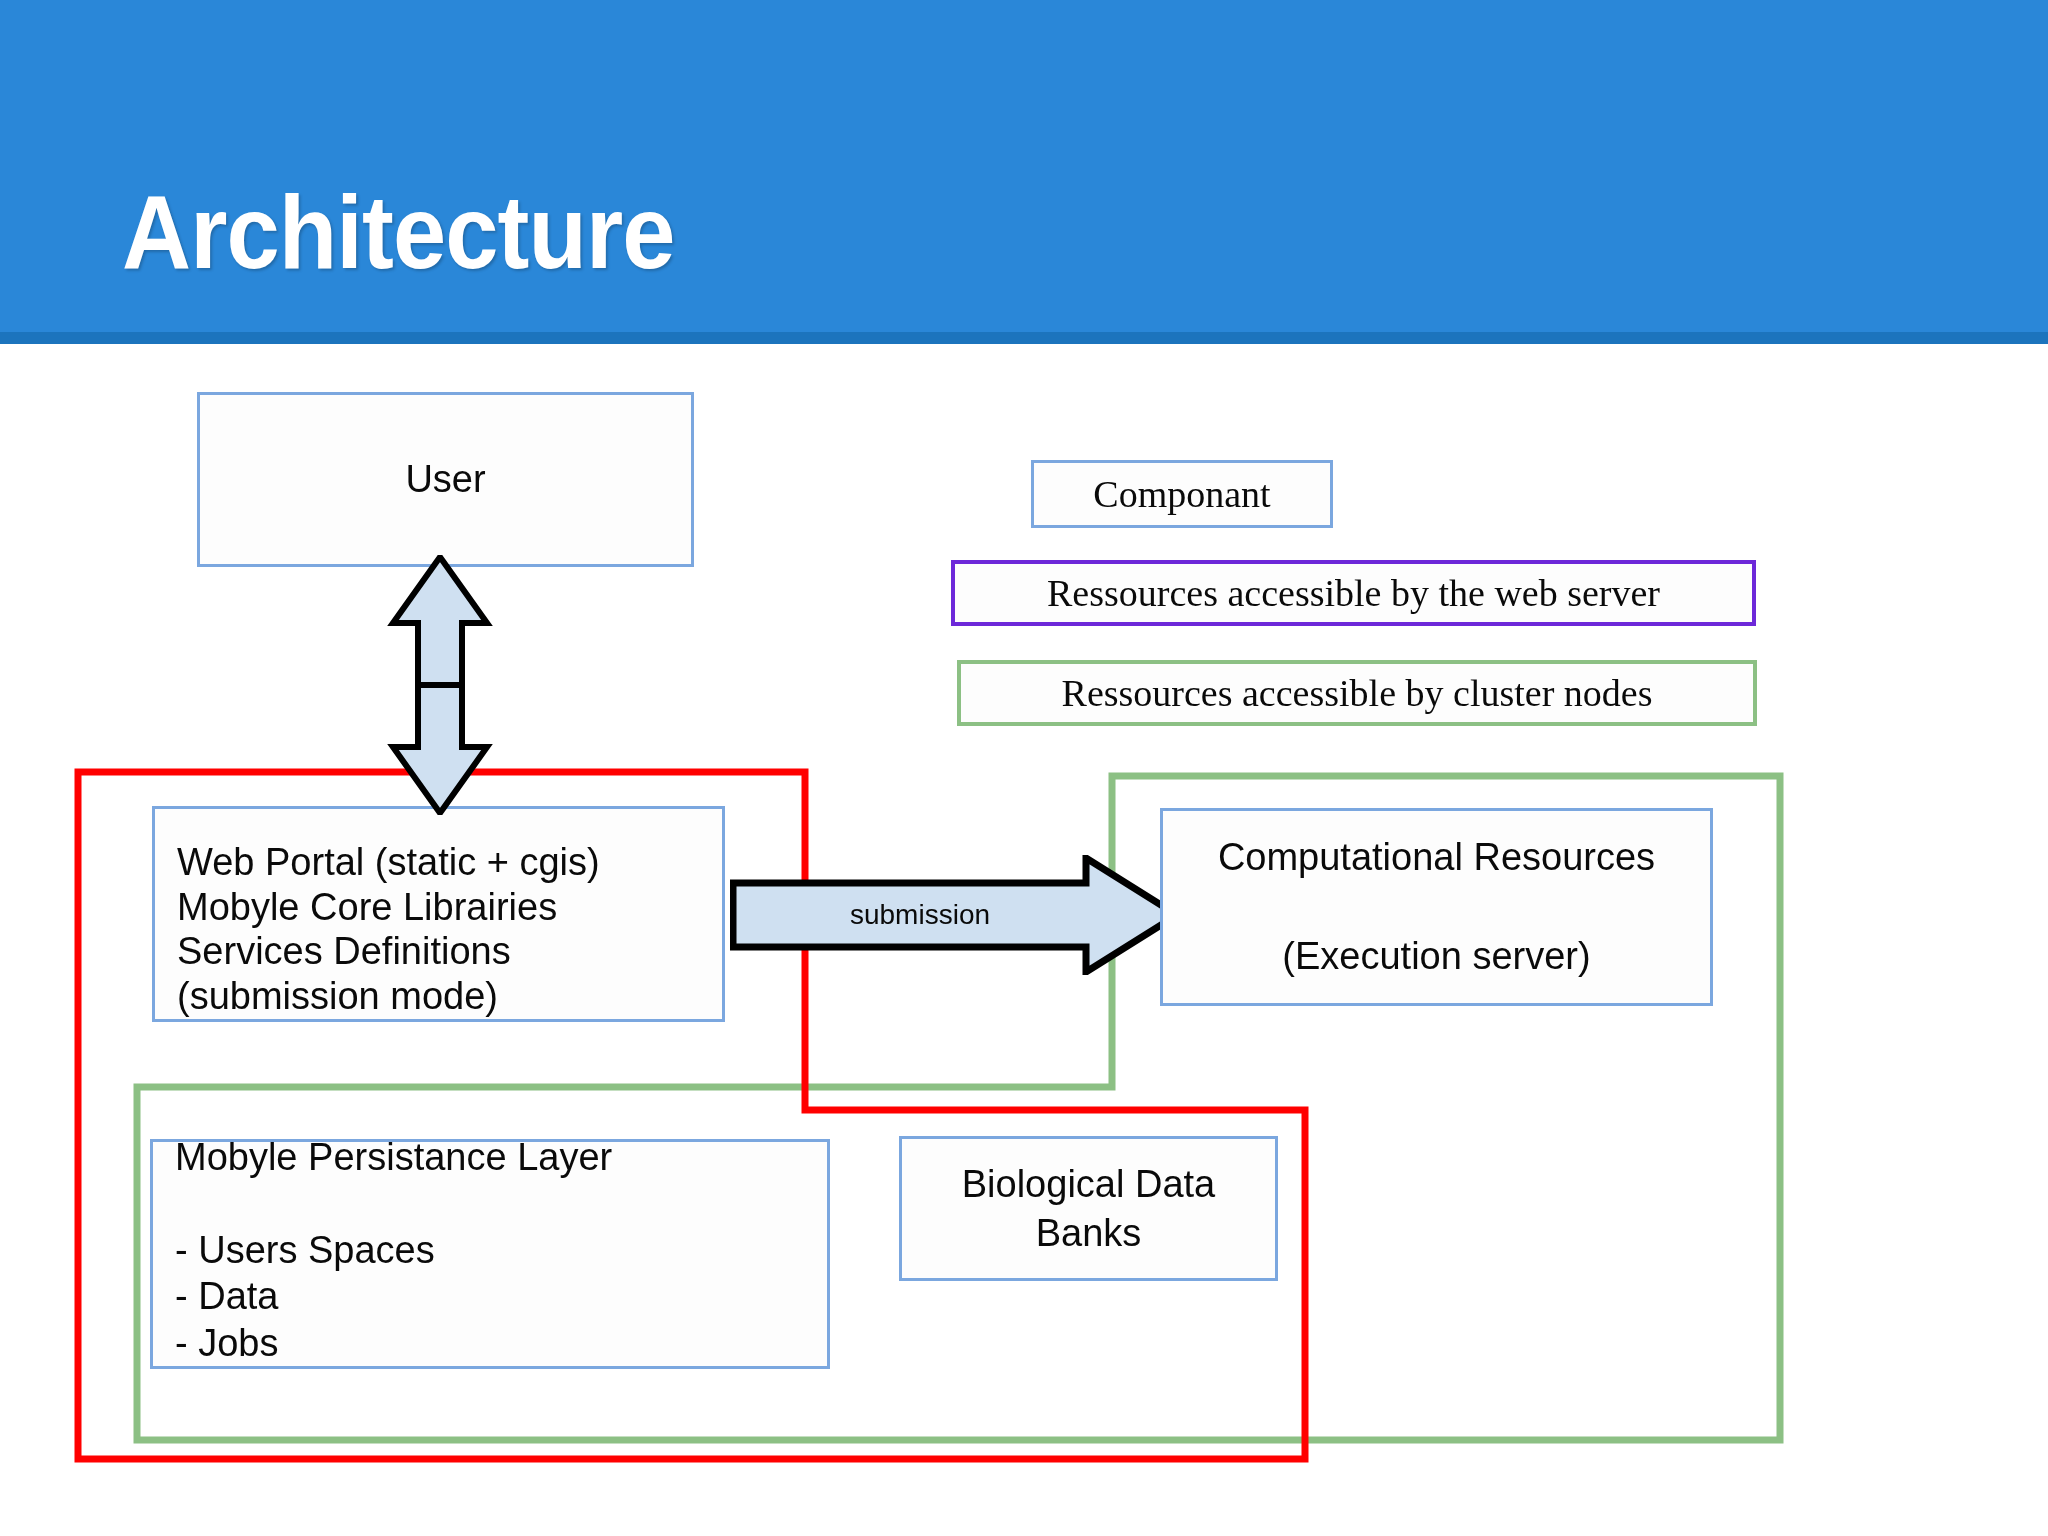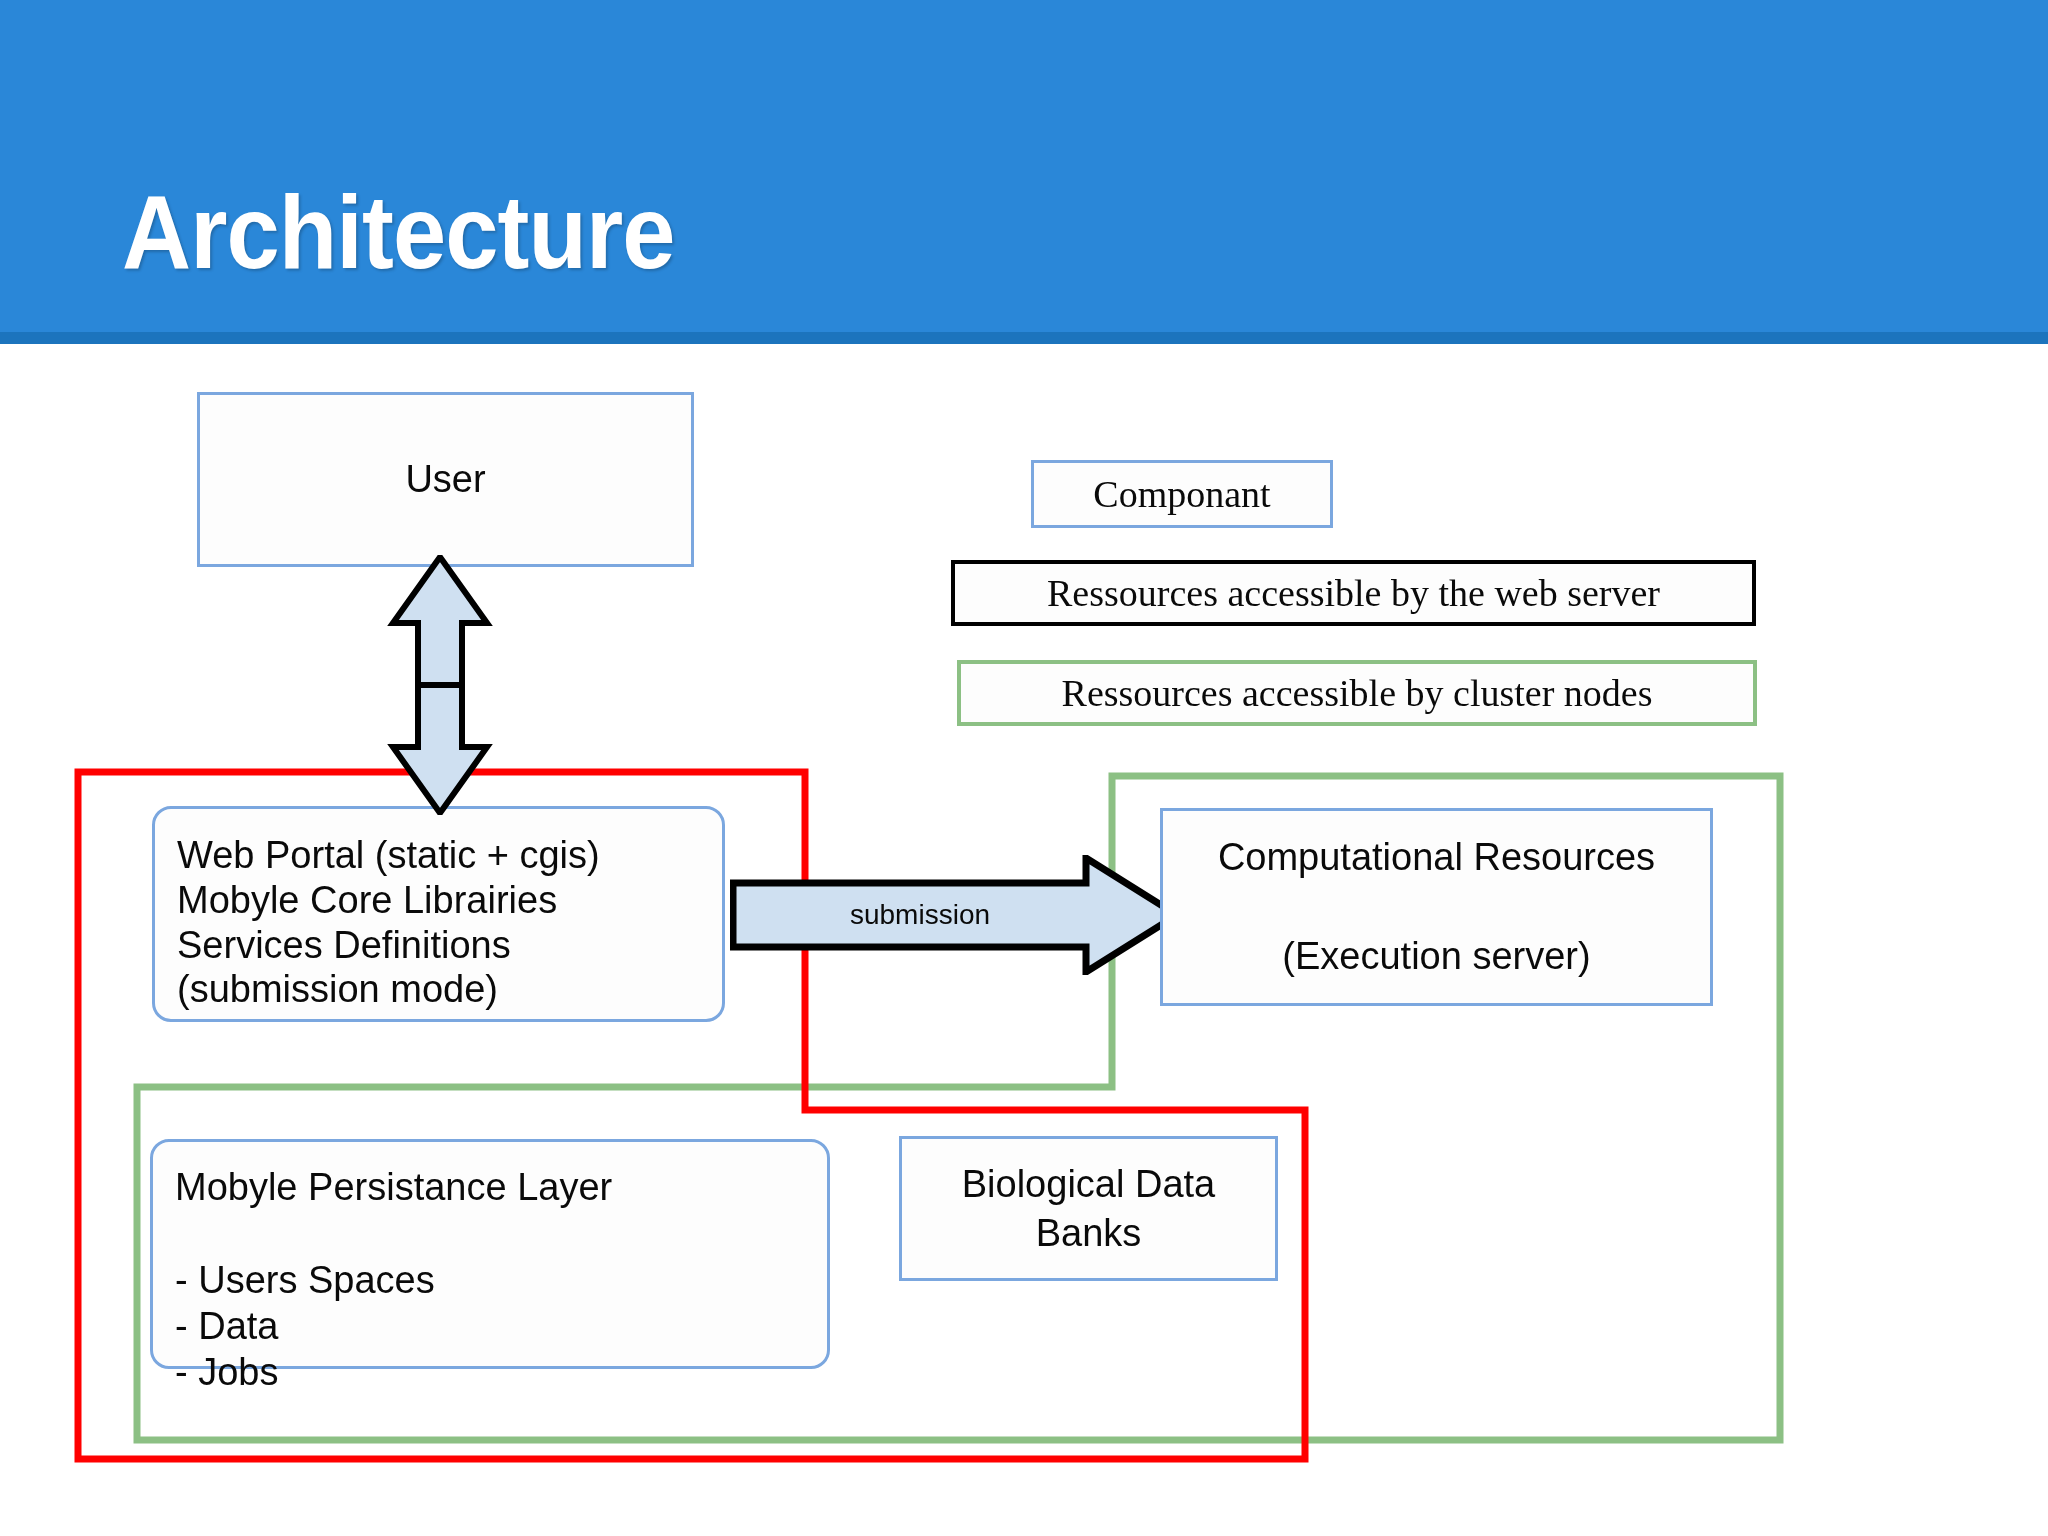--- a/index.html
+++ b/index.html
@@ -70,40 +70,39 @@
     line-height: 1.28;
     text-align: center;
     white-space: pre-line;
   }
   .comp-box.left-align {
     justify-content: flex-start;
     text-align: left;
     padding-left: 18px;
   }
   .comp-box.top-align {
-    align-items: flex-start;
+    align-items: flex-end;
     padding-top: 16px;
-    border-radius: 19px;
   }
 
   
   .legend-box {
     position: absolute;
     background: #FDFDFD;
     box-sizing: border-box;
     display: flex;
     align-items: center;
     justify-content: center;
     color: #0a0a0a;
     font-size: 38px;
     white-space: nowrap;
     font-family: Liberation Serif, serif;
   }
   .legend-box.blue   { border: 3px solid #7BA7DF; }
-  .legend-box.red    { border: 4px solid #000000; }
+  .legend-box.red    { border: 4px solid #6d28d9; }
   .legend-box.green  { border: 4px solid #8CC084; }
 
   
   #region-svg {
     position: absolute;
     left: 0;
     top: 0;
     width: 2048px;
     height: 1536px;
     pointer-events: none;

